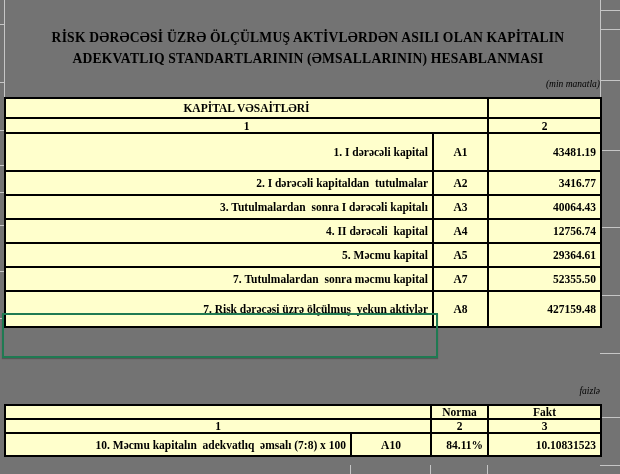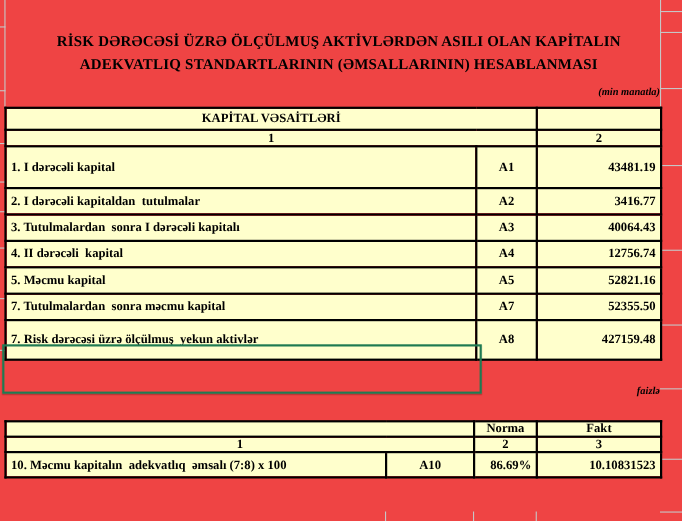--- a/index.html
+++ b/index.html
@@ -1,41 +1,41 @@
 <!DOCTYPE html>
 <html><head>
 <meta charset="utf-8">
 <style>
   html,body{margin:0;padding:0;background:#ffffff;}
   body{width:620px;height:474px;overflow:hidden;
        font-family:"Liberation Serif","DejaVu Serif",serif;color:#000;}
-  .sheet{position:relative;width:620px;height:474px;background:#ef4444;}
+  .sheet{position:relative;width:620px;height:474px;background:#737373;}
 
   
   .gl{position:absolute;background:#c6c6c6;z-index:0;}
   .gl.v{width:1px;}
   .gl.h{height:1px;}
 
   
   .title{position:absolute;top:27px;left:8px;width:600px;text-align:center;
          font-weight:700;font-size:13.6px;line-height:1.58;letter-spacing:.2px;z-index:2;}
-  .note{position:absolute;right:20px;font-style:italic;font-weight:700;
+  .note{position:absolute;right:20px;font-style:italic;font-weight:400;
         font-size:9.5px;z-index:2;text-align:right;}
   .note.top{top:79px;}
-  .note.bottom{top:351px;padding-left:20px;}
+  .note.bottom{top:386px;padding-left:20px;}
 
   
   table{position:absolute;left:4px;border-collapse:collapse;table-layout:fixed;z-index:1;}
   #table1{top:97px;width:596px;}
-  #table2{top:382px;width:596px;}
+  #table2{top:404px;width:596px;}
   td,th{border:2px solid #000;background:#ffffcc;font-weight:700;
         font-size:11.5px;padding:0 4px;vertical-align:middle;overflow:hidden;
         font-family:"Liberation Serif","DejaVu Serif",serif;}
   th{text-align:center;padding:0;}
-  td.lbl{text-align:left;white-space:pre;}
+  td.lbl{text-align:right;white-space:pre;}
   td.code{text-align:center;}
   td.num{text-align:right;}
   tr.hdr1{height:20px;}
   tr.hdr2{height:15px;}
   #table1 tr.tall1{height:38px;}
   #table1 tr.mid{height:24px;margin-top:32px;}
   #table1 tr.tall8{height:36px;}
   #table2 tr.hA{height:14px;}
   #table2 tr.hB{height:14px;}
   #table2 tr.r{height:23px;}
@@ -111,21 +111,21 @@
       <td class="num">40064.43</td>
     </tr>
     <tr class="mid">
       <td class="lbl">4. II dərəcəli  kapital</td>
       <td class="code">A4</td>
       <td class="num">12756.74</td>
     </tr>
     <tr class="mid">
       <td class="lbl">5. Məcmu kapital</td>
       <td class="code">A5</td>
-      <td class="num">52821.16</td>
+      <td class="num">29364.61</td>
     </tr>
     <tr class="mid">
       <td class="lbl">7. Tutulmalardan  sonra məcmu kapital</td>
       <td class="code">A7</td>
       <td class="num">52355.50</td>
     </tr>
     <tr class="tall8">
       <td class="lbl">7. Risk dərəcəsi üzrə ölçülmuş  yekun aktivlər</td>
       <td class="code">A8</td>
       <td class="num">427159.48</td>
@@ -151,19 +151,19 @@
       <th>Fakt</th>
     </tr>
     <tr class="hB">
       <th colspan="2">1</th>
       <th>2</th>
       <th>3</th>
     </tr>
     <tr class="r">
       <td class="lbl">10. Məcmu kapitalın  adekvatlıq  əmsalı (7:8) x 100</td>
       <td class="code">A10</td>
-      <td class="num">86.69%</td>
+      <td class="num">84.11%</td>
       <td class="num">10.10831523</td>
     </tr>
   </tbody>
     </table>
 
 </div>
 
 </body></html>

